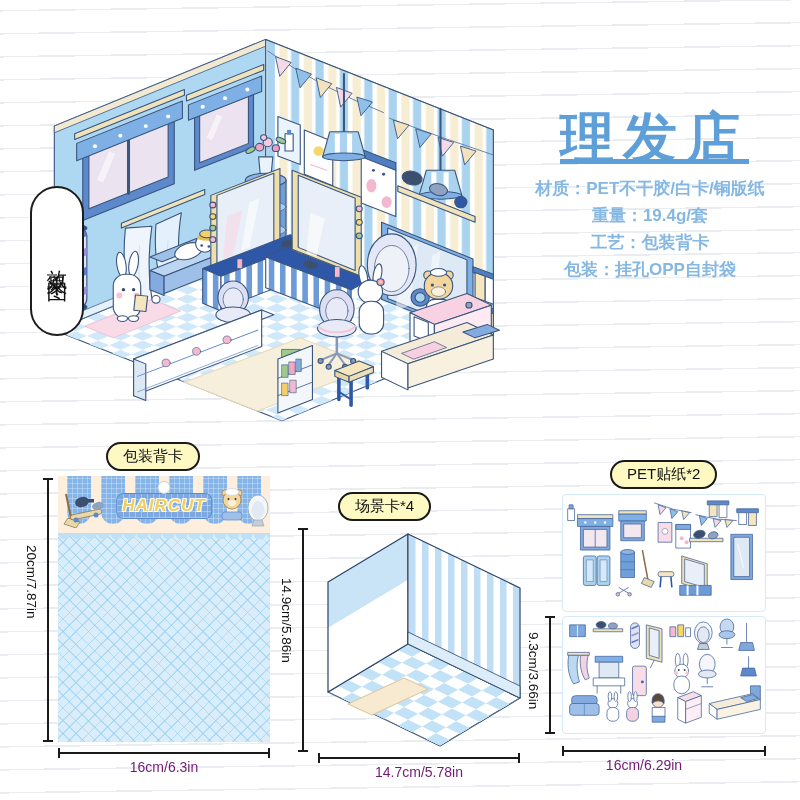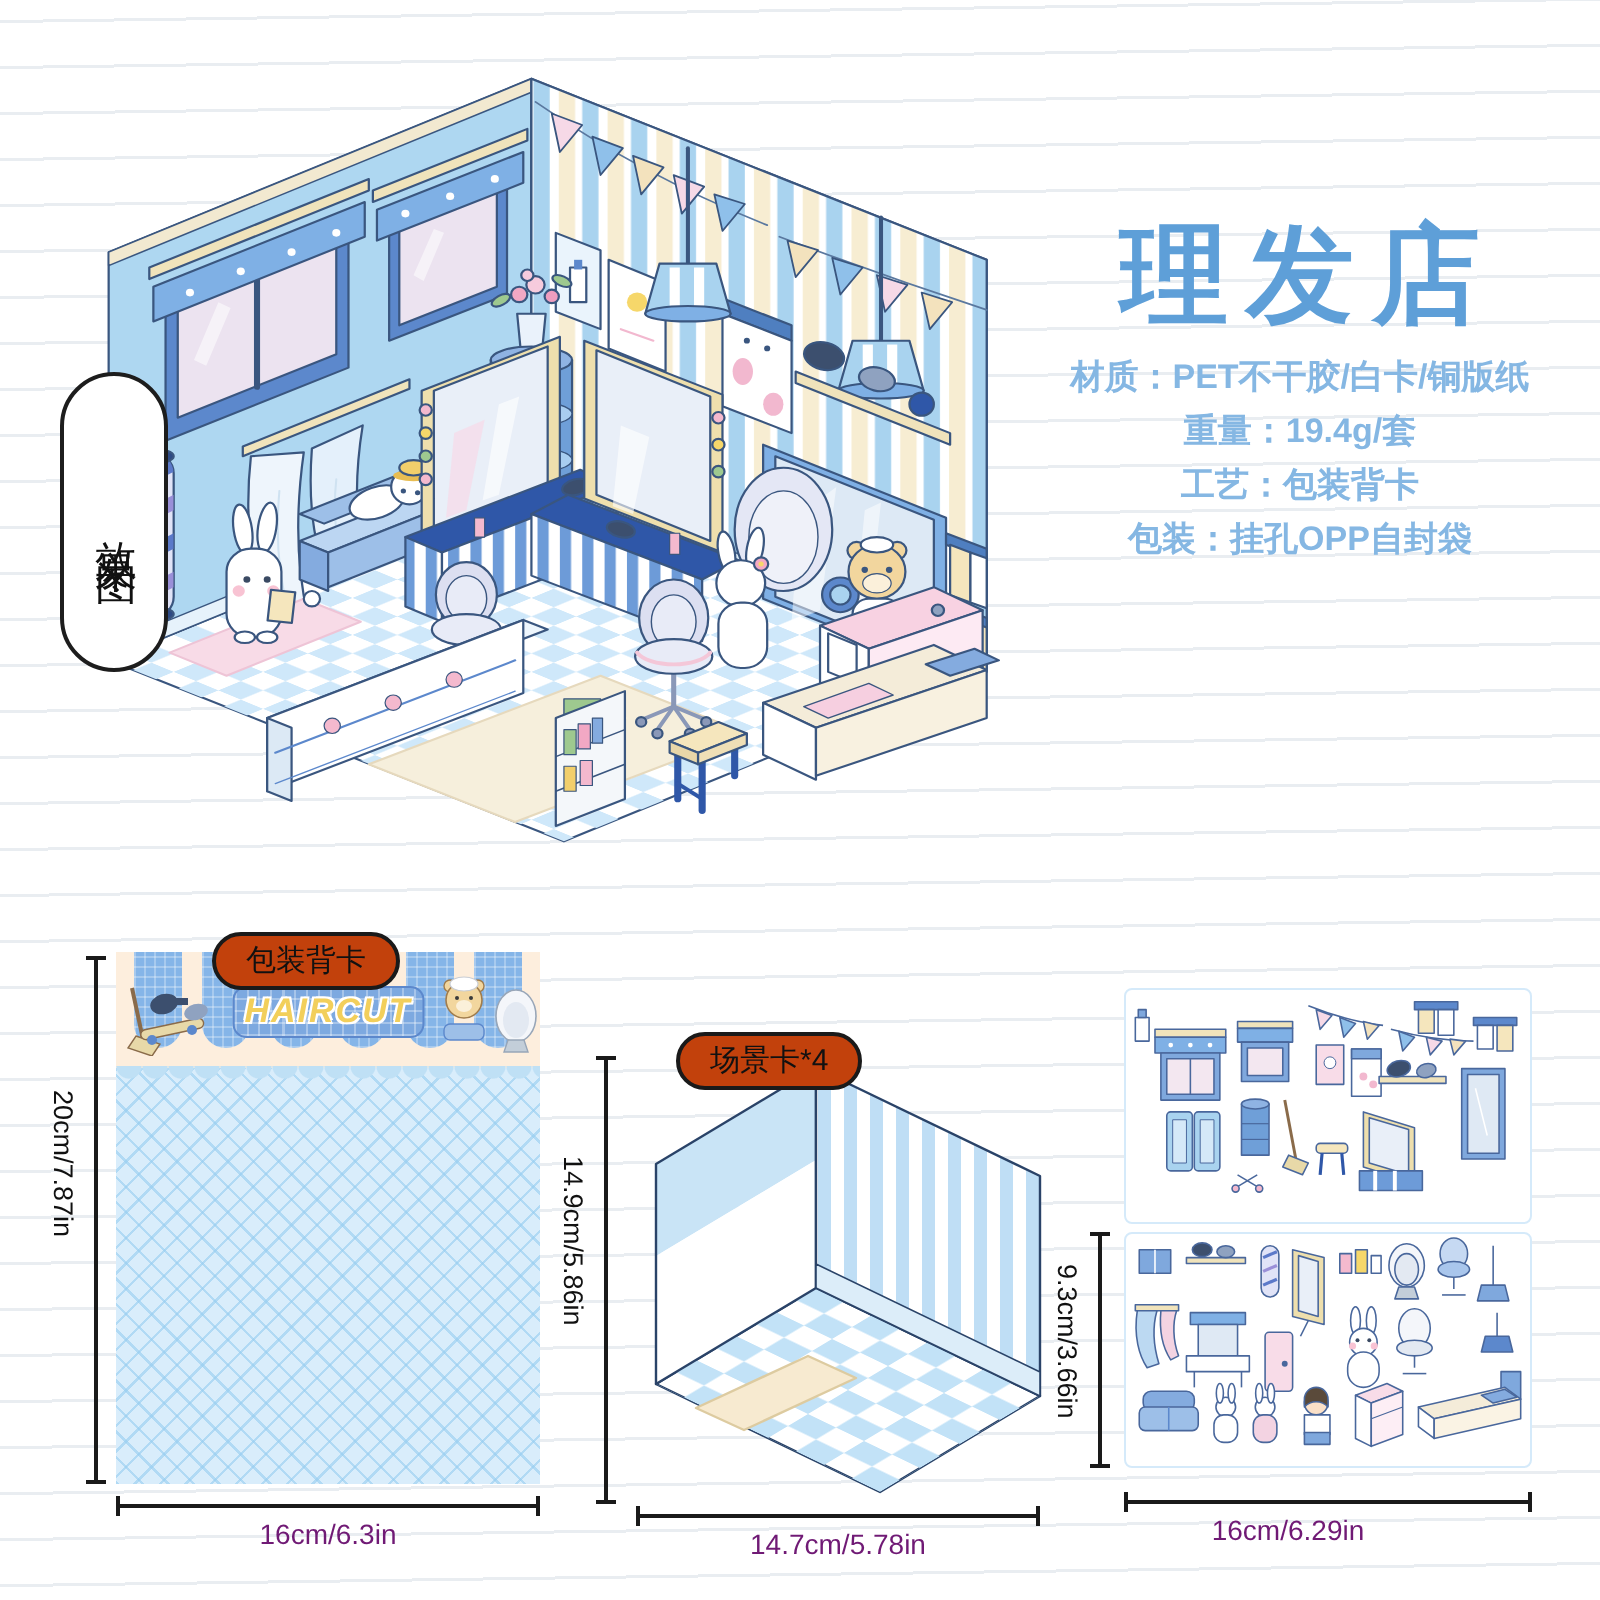--- a/index.html
+++ b/index.html
@@ -10,25 +10,25 @@
          transform:rotate(-0.8deg);}
   
   .effect-pill{position:absolute;left:30px;top:186px;width:50px;height:146px;border:2px solid #1d1d1d;
          border-radius:27px;background:#fff;display:flex;align-items:center;justify-content:center;z-index:4;}
   .effect-pill span{writing-mode:vertical-rl;font-size:21px;letter-spacing:6px;padding-top:4px;color:#111;}
   
   .hero{position:absolute;left:34px;top:24px;width:500px;height:414px;z-index:2;}
   .hero svg{width:100%;height:100%;}
   
   .info{position:absolute;left:500px;top:102px;width:300px;text-align:center;z-index:3;}
-  .info-title{font-size:54px;font-weight:800;color:#5e9fd8;letter-spacing:9px;text-indent:9px;}
+  .info-title{font-size:54px;font-weight:800;color:#5e9fd8;letter-spacing:9px;text-indent:9px;text-decoration:underline;}
   .info-specs{font-size:17px;line-height:27px;font-weight:700;color:#85b7e3;}
   
-  .tag{position:absolute;border:2px solid #1a1a1a;border-radius:999px;background:#c2410c;font-size:15px;
-       color:#111;padding:3px 15px;white-space:nowrap;z-index:5;margin-top:24px;}
+  .tag{position:absolute;border:2px solid #1a1a1a;border-radius:999px;background:#fef9c3;font-size:15px;
+       color:#111;padding:3px 15px;white-space:nowrap;z-index:5;}
   
   .back-card{position:absolute;left:58px;top:476px;width:212px;height:266px;z-index:2;}
   .bc-header{position:relative;height:58px;background:#fdeedd;}
   .bc-tabs{position:absolute;inset:0;display:flex;justify-content:space-between;padding:0 9px;}
   .bc-tab{width:24px;height:48px;background:#85b5e8;border-radius:0 0 12px 12px;
           background-image:repeating-linear-gradient(0deg,rgba(255,255,255,.28) 0 1px,transparent 1px 5px),
                            repeating-linear-gradient(90deg,rgba(255,255,255,.28) 0 1px,transparent 1px 5px);}
   .bc-hole{position:absolute;left:50%;top:5px;transform:translateX(-50%);width:11px;height:11px;
            border-radius:50%;background:#fff;border:1px solid #c6ccd4;z-index:4;}
   .bc-patch{position:absolute;left:50%;top:52%;transform:translate(-50%,-50%);background:#7da9e0;
@@ -516,20 +516,23 @@
         </g>
         <polygon points="30,180 86,154 110,165 54,191" fill="#f7ead0" stroke="#ddcba0"></polygon>
       </g>
     </svg>
   </div>
   <div class="dimv" style="left:302px;top:528px;height:224px"></div>
   <div class="dimv-label" style="left:279px;top:578px">14.9cm/5.86in</div>
   <div class="dimh" style="left:318px;top:757px;width:202px"></div>
   <div class="dimh-label" style="left:419px;top:764px">14.7cm/5.78in</div>
 
+  <div class="tag" style="left:610px;top:460px">
+    <span>PET贴纸*2</span>
+  </div>
   <div class="sheet" id="sheet1">
     <svg viewBox="0 0 204 118">
       <g stroke="#49679c" stroke-width=".8" stroke-linejoin="round">
         <g>
           <rect x="4" y="14" width="7" height="12" fill="#fff"></rect>
             <rect x="5.5" y="10" width="4" height="4" fill="#7fa8dd"></rect>
         </g>
         <g>
           <rect x="14" y="20" width="36" height="4" fill="#f0e3bb"></rect>
             <rect x="14" y="24" width="36" height="8" fill="#7fb0e5"></rect>

